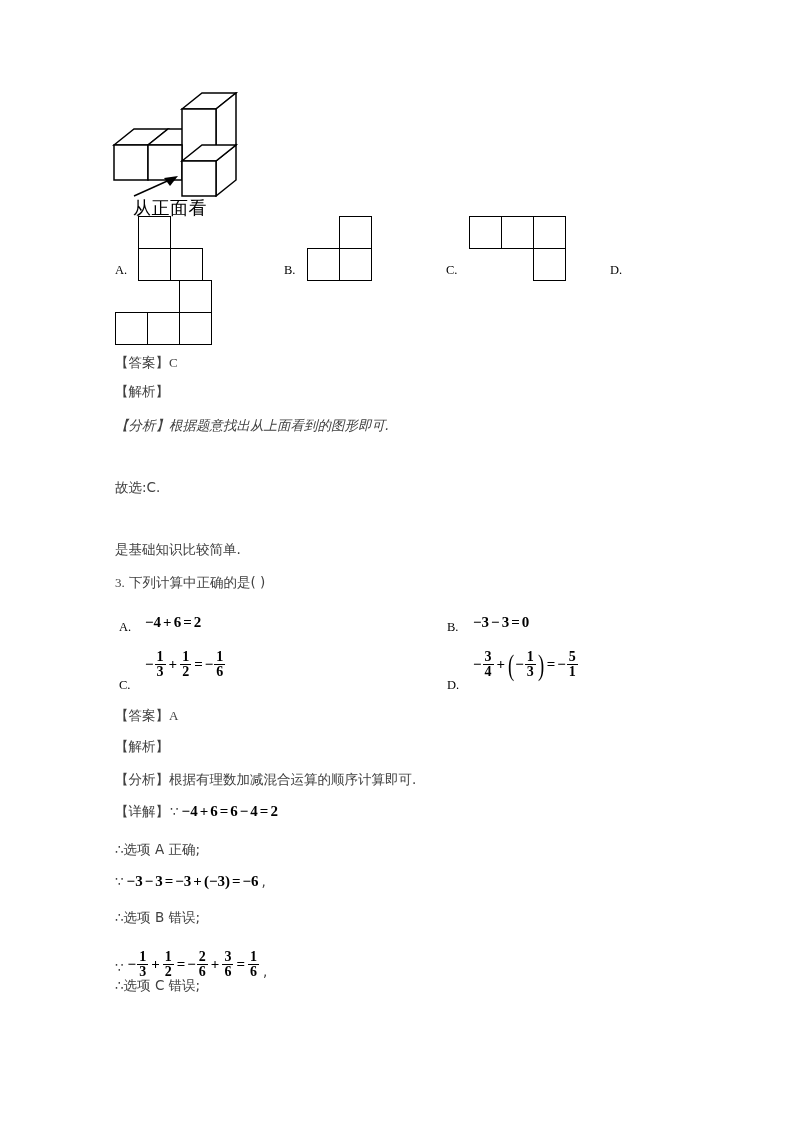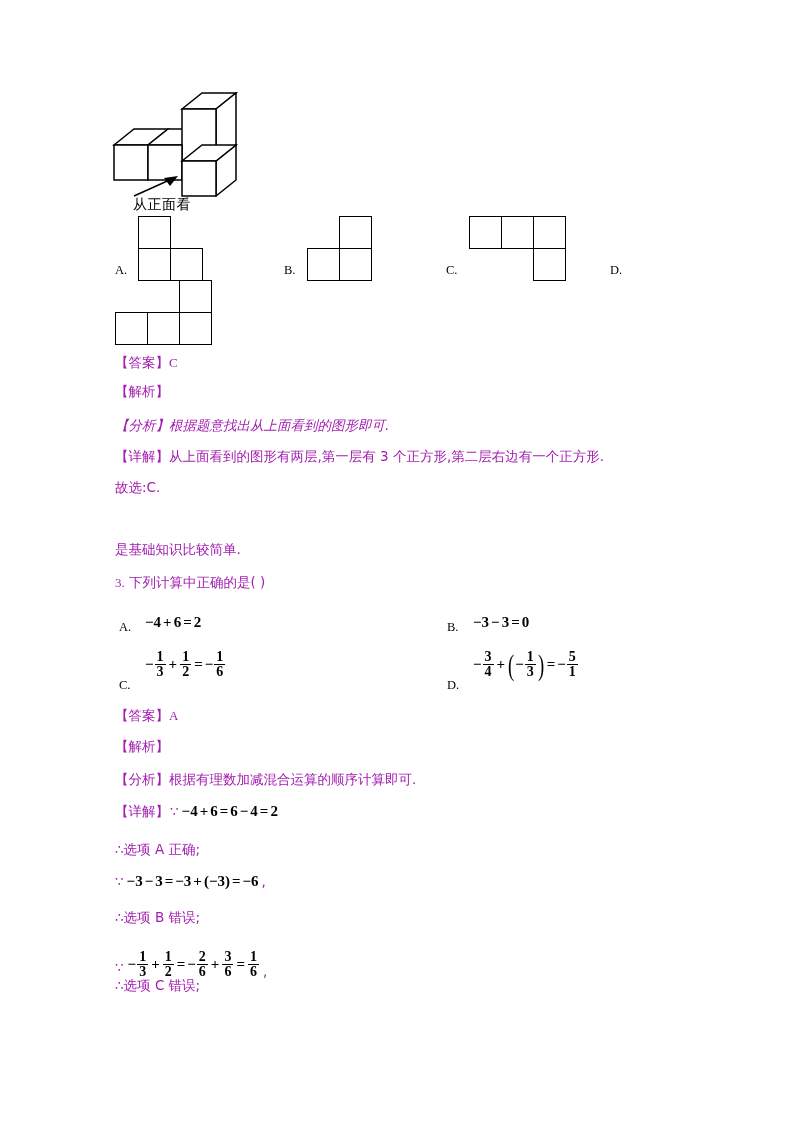--- a/index.html
+++ b/index.html
@@ -22,21 +22,21 @@
     height: 1123px;
   }
 
   
   .line {
     position: absolute;
     left: 115px;
     font-size: 13.5px;
     line-height: 18px;
     white-space: nowrap;
-    color: #a21caf;
+    color: #404040;
     font-family: "DejaVu Sans", "Liberation Sans", sans-serif;
   }
   .line .cjk { font-family: "DejaVu Sans", "Liberation Sans", sans-serif; }
   .line .lat {
     font-family: "Liberation Serif", "DejaVu Serif", serif;
     font-size: 13px;
   }
 
   
   .math {
@@ -91,21 +91,21 @@
   
   .cube-wrap { position: absolute; left: 112px; top: 92px; width: 150px; height: 105px; }
   .cube-wrap svg { display: block; }
 
   
   .front-label {
     position: absolute;
     left: 133px;
     top: 196px;
     font-family: "DejaVu Sans", "Liberation Sans", sans-serif;
-    font-size: 14px;
+    font-size: 18px;
     letter-spacing: 0.5px;
     white-space: nowrap;
   }
 </style>
 </head>
 <body>
 
 <div class="page">
 
   <div class="cube-wrap">
@@ -172,21 +172,20 @@
   </div>
 
   <div class="line" style="top:353px;">
     <span class="cjk">【答案】</span><span class="lat">C</span>
   </div>
 
   <div class="line" style="top:382px;">【解析】</div>
 
   <div class="line" style="top:416px;font-style:italic;">【分析】根据题意找出从上面看到的图形即可.</div>
 
-  <div class="line" style="top:447px;">【详解】从上面看到的图形有两层,第一层有 3 个正方形,第二层右边有一个正方形.</div>
 
   <div class="line" style="top:478px;">故选:C.</div>
 
 
   <div class="line" style="top:540px;">是基础知识比较简单.</div>
 
   <div class="line" style="top:573px;">
     <span class="lat">3.</span>
     <span class="cjk">下列计算中正确的是(  )</span>
   </div>

